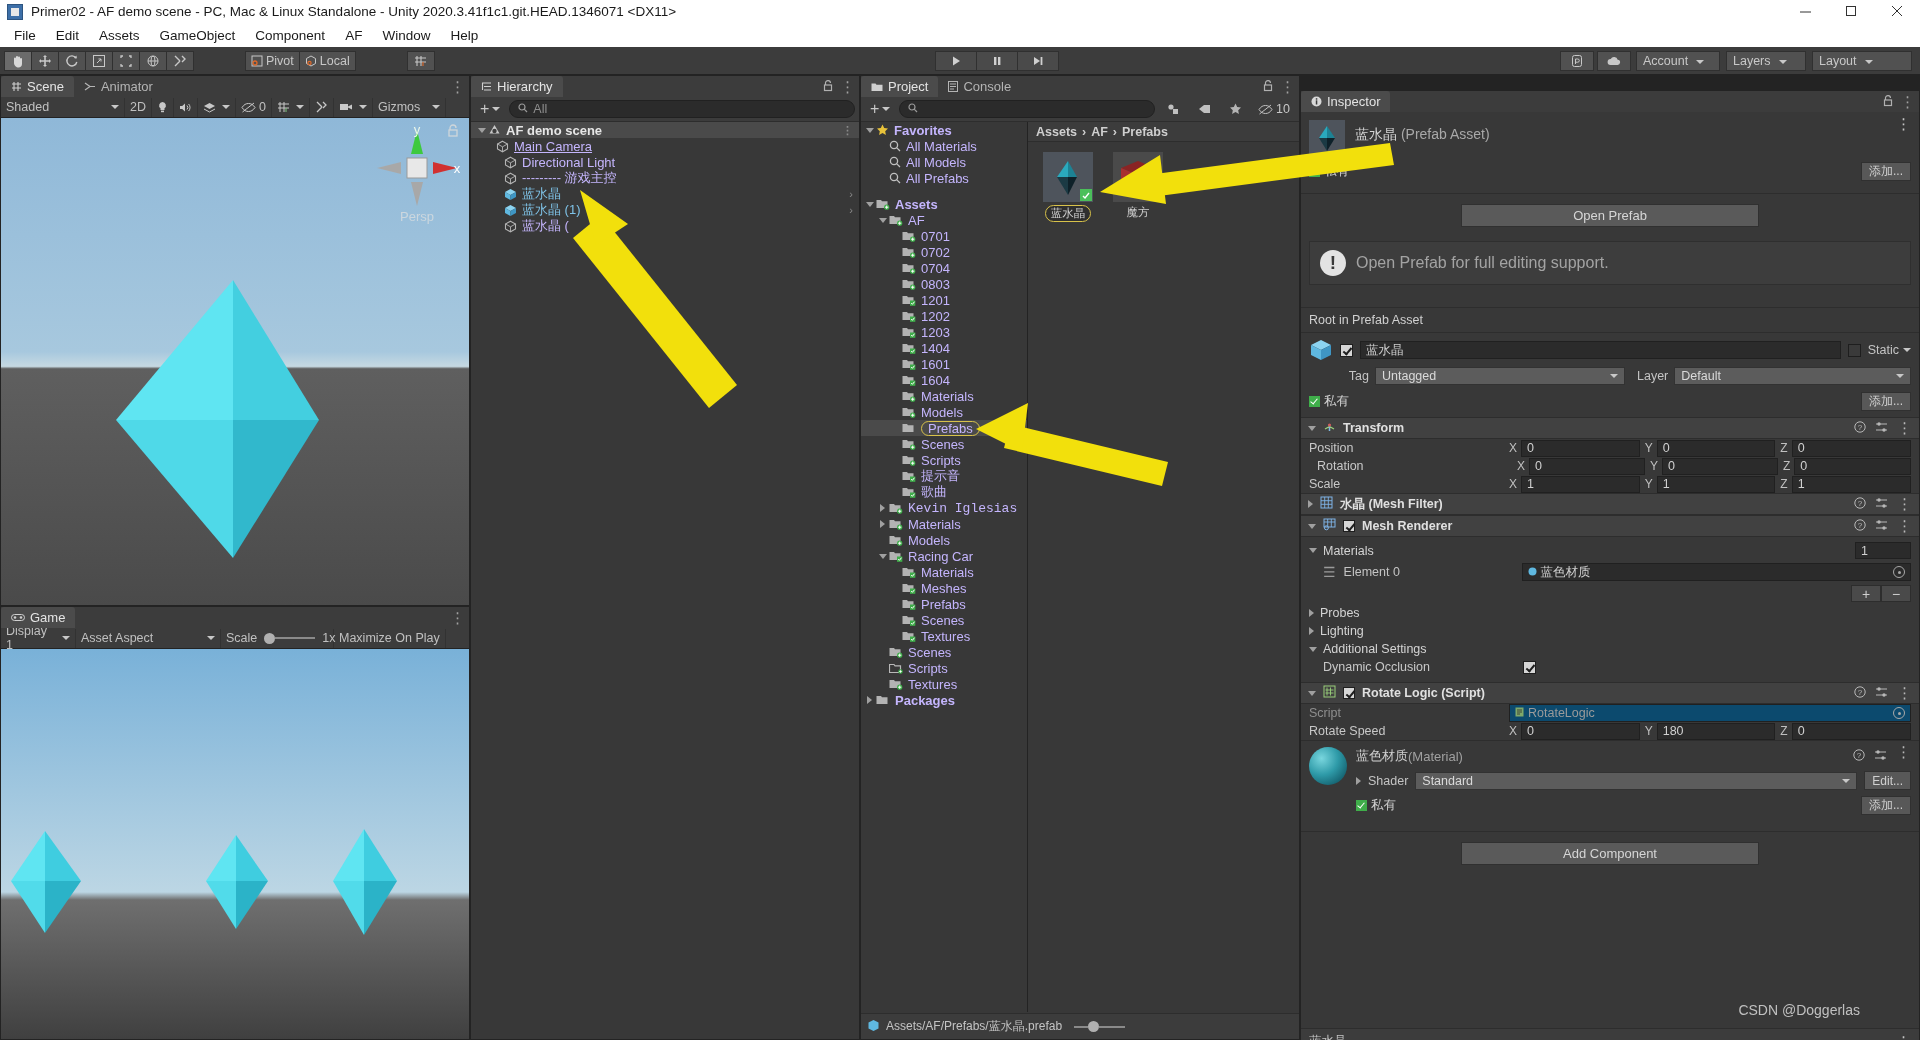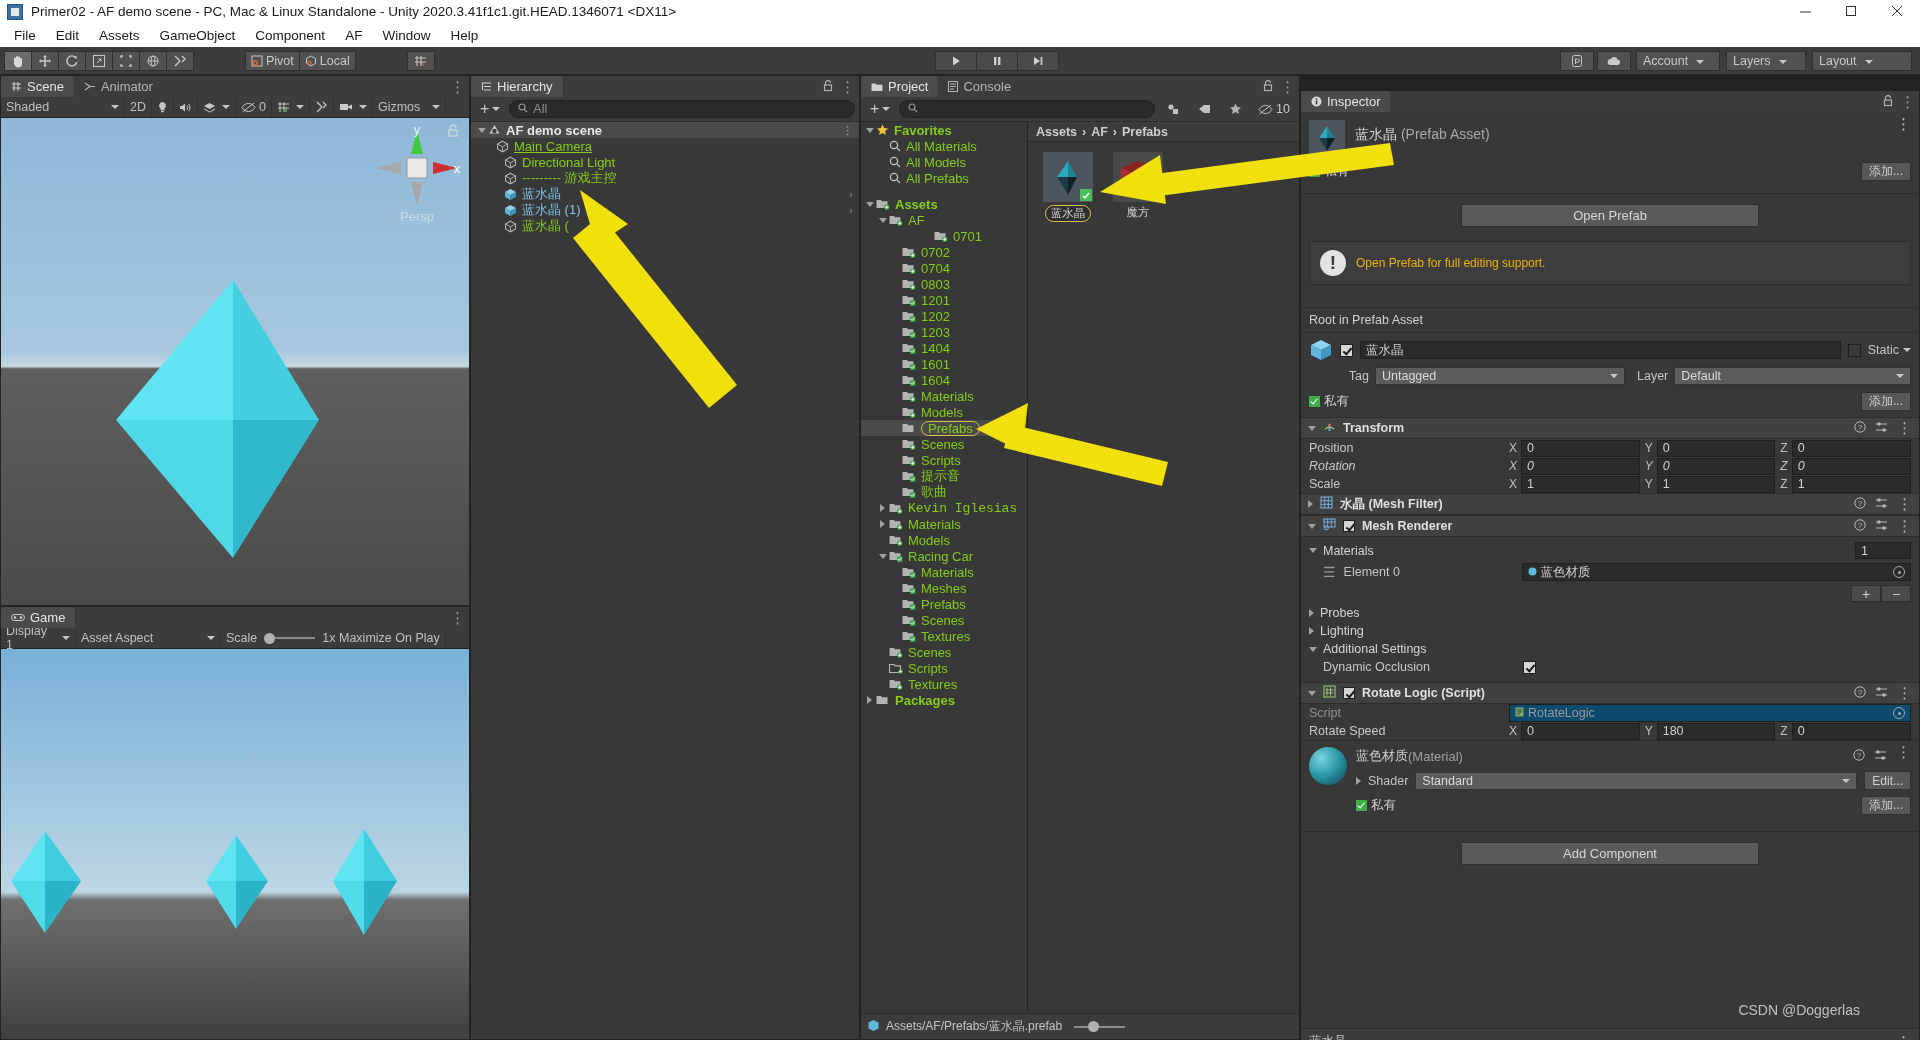--- a/index.html
+++ b/index.html
@@ -69,21 +69,21 @@
   #gamecanvas{position:absolute;left:0;top:42px;right:0;bottom:0;overflow:hidden;background:#4a4a4a;}
 
   
   #hierarchy { left:470px; top:0; width:390px; height:965px; }
   .searchrow{height:25px;background:#3c3c3c;display:flex;align-items:center;padding:0 4px;gap:4px;
      border-bottom:1px solid #2d2d2d;}
   .plusbtn{display:flex;align-items:center;gap:3px;padding:0 5px;height:19px;color:#c8c8c8;font-size:16px;}
   .searchbox{flex:1;height:18px;background:#2b2b2b;border:1px solid #212121;border-radius:9px;
      display:flex;align-items:center;padding:0 8px;gap:5px;color:#8e8e8e;font-size:12.5px;}
   .treelist{position:absolute;left:0;right:0;top:46px;bottom:0;overflow:hidden;}
-  .trow{height:16px;display:flex;align-items:center;font-size:13px;color:#84cc16;padding-left:2px;
+  .trow{height:16px;display:flex;align-items:center;font-size:13px;color:#c4b5fd;padding-left:2px;
         white-space:nowrap;}
   .trow.scene{background:#4a4a4a;color:#e6e6e6;font-weight:bold;}
   .trow.blue{color:#7fc3e8;}
   .tw{width:13px;display:flex;align-items:center;justify-content:center;flex:none;}
   .caret-r{width:0;height:0;border-top:4px solid transparent;border-bottom:4px solid transparent;
      border-left:5px solid #a0a0a0;}
   .caret-d{width:0;height:0;border-left:4px solid transparent;border-right:4px solid transparent;
      border-top:5px solid #a0a0a0;}
   .arrow-right{margin-left:auto;margin-right:6px;color:#8a8a8a;font-size:11px;}
 
@@ -121,21 +121,21 @@
   .greenchk:after{content:"";position:absolute;left:3px;top:1px;width:3px;height:6px;
      border:solid #fff;border-width:0 1.5px 1.5px 0;transform:rotate(40deg);}
   .btn-add{height:19px;background:#585858;border:1px solid #303030;padding:0 7px;font-size:12px;color:#d0d0d0;
      display:flex;align-items:center;}
   .bigbtn{height:23px;background:#5a5a5a;border:1px solid #303030;display:flex;align-items:center;
      justify-content:center;font-size:13px;color:#d6d6d6;}
   .helpbox{margin:8px;border:1px solid #2f2f2f;background:#3d3d3d;display:flex;align-items:center;
      gap:10px;padding:8px 10px;}
   .warn-ico{width:26px;height:26px;border-radius:50%;background:#e3e3e3;color:#3a3a3a;
      display:flex;align-items:center;justify-content:center;font-weight:bold;font-size:19px;flex:none;}
-  .helpbox span{font-size:12px;color:#eab308;}
+  .helpbox span{font-size:16px;color:#a3a3a3;}
   .sectlabel{padding:5px 8px;font-size:12.5px;color:#d0d0d0;background:#383838;}
   .objrow{display:flex;align-items:center;gap:7px;padding:5px 8px;}
   .cubeico{width:24px;height:24px;flex:none;}
   .chkbox{width:13px;height:13px;background:#d6d6d6;border:1px solid #1e1e1e;position:relative;flex:none;}
   .chkbox.on:after{content:"";position:absolute;left:4px;top:1px;width:3px;height:7px;border:solid #1e1e1e;
      border-width:0 2px 2px 0;transform:rotate(40deg);}
   .chkbox.empty{background:#3a3a3a;}
   .txtfield{height:18px;background:#2b2b2b;border:1px solid #202020;flex:1;display:flex;align-items:center;
      padding:0 5px;font-size:12.5px;color:#d0d0d0;}
   .statictag{display:flex;align-items:center;gap:4px;font-size:12.5px;}
@@ -772,21 +772,21 @@
             </span>
             <span style="display: flex; align-items: center; margin-right: 5px; flex: 0 0 auto;">
               <svg width="14" height="12" viewBox="0 0 14 12">
                 <path d="M0.5 2h4.5l1 1.3h5.5V10h-11z" fill="#b3b3b3"></path>
                 <circle cx="10.7" cy="9.2" r="2.6" fill="#3fae4a"></circle>
                 <path d="M10.7 7.6v3.2M9.1 9.2h3.2" stroke="#fff" stroke-width="1"></path>
               </svg>
             </span>
             <span>AF</span>
           </div>
-          <div class="trow" style="padding-left: 28px; margin-left: 32px;">
+          <div class="trow" style="padding-left: 28px;">
             <span class="tw"></span>
             <span style="display: flex; align-items: center; margin-right: 5px; flex: 0 0 auto;">
               <svg width="14" height="12" viewBox="0 0 14 12">
                 <path d="M0.5 2h4.5l1 1.3h5.5V10h-11z" fill="#b3b3b3"></path>
                 <circle cx="10.7" cy="9.2" r="2.6" fill="#3fae4a"></circle>
                 <path d="M10.7 7.6v3.2M9.1 9.2h3.2" stroke="#fff" stroke-width="1"></path>
               </svg>
             </span>
             <span>0701</span>
           </div>
@@ -1317,21 +1317,21 @@
               <span class="vecfield">
                 <span class="ax">Y</span>
                 <span class="numfield">0</span>
               </span>
               <span class="vecfield">
                 <span class="ax">Z</span>
                 <span class="numfield">0</span>
               </span>
             </span>
           </div>
-          <div class="inforow" style="padding-left: 8px; font-style: italic;">
+          <div class="inforow" style="padding-left: 16px;">
             <span class="lbl">Rotation</span>
             <span class="vec3">
               <span class="vecfield">
                 <span class="ax">X</span>
                 <span class="numfield">0</span>
               </span>
               <span class="vecfield">
                 <span class="ax">Y</span>
                 <span class="numfield">0</span>
               </span>

